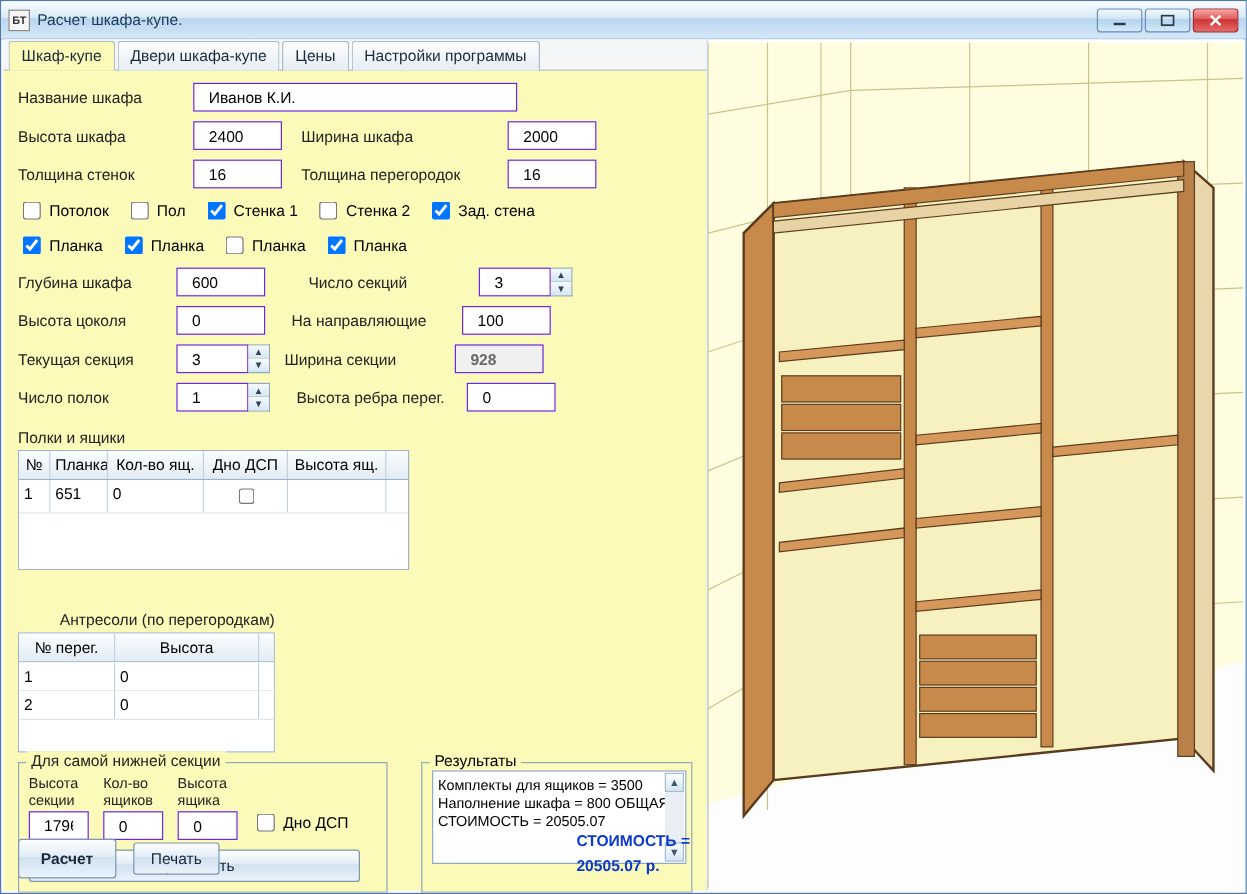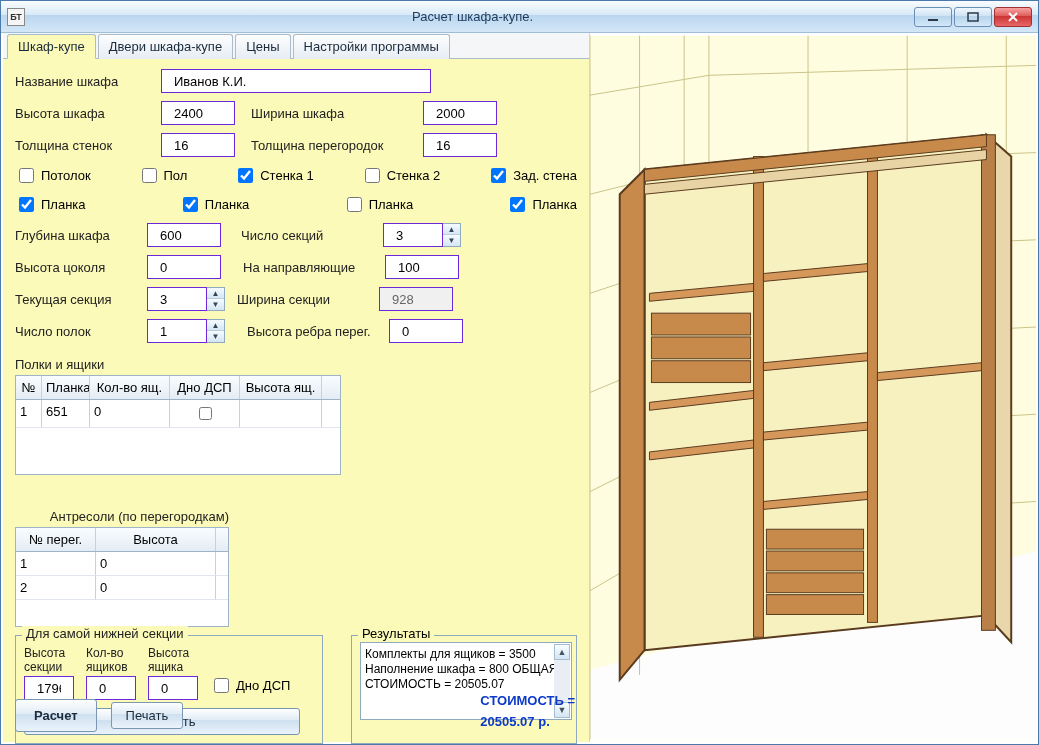--- a/index.html
+++ b/index.html
@@ -11,21 +11,21 @@
   }
   .titlebar {
     height: 32px; background: linear-gradient(#fafdff,#d7e9f7 45%,#bad6ef 46%,#d4e7f7);
     display: flex; align-items: center; padding: 0 4px 0 6px; border-bottom: 1px solid #9fbfd8;
   }
   .app-icon {
     width: 18px; height: 18px; background:#f5f5f5; border:1px solid #888;
     font-size:9px; font-weight:bold; color:#333; display:flex; align-items:center; justify-content:center;
     margin-right:6px;
   }
-  .title { flex:1; color:#1b3a5b; font-size:13px;text-align:center; }
+  .title { flex:1; color:#1b3a5b; font-size:13px; }
   .win-btns { display:flex; gap:2px; margin-right:2px;}
   .win-btn {
     width:38px; height:20px; border:1px solid #6a8fb5; border-radius:3px;
     display:flex; align-items:center; justify-content:center; cursor:pointer;
     background:linear-gradient(#f0f7fd,#cfe3f4 45%,#b6d4ec 46%,#d4e8f8);
   }
   .win-btn.close { background:linear-gradient(#f8a3a3,#de5b5b 45%,#cd3434 46%,#e86767); border-color:#a13030;}
   .win-btn svg { display:block; }
   .content { position:absolute; top:32px; left:2px; right:2px; bottom:2px; background:#f4f6f8; display:flex;}
   .left-pane { width:586px; height:100%; background:#f4f6f8; }
@@ -38,21 +38,21 @@
   }
   .tab.active { background:#fcfab8; border-bottom:1px solid #fcfab8;}
   .tab-body { background:#fcfab8; padding:10px 12px 10px 12px; height:calc(100% - 26px); position:relative;}
   .row { display:flex; align-items:center; margin-bottom:8px; gap:8px;}
   .lbl { color:#222; }
   .lbl-w1 { width:138px;} .lbl-w2 { width:164px;}
   input[type=text] {
     height:24px; border:1px solid #6d28d9; padding:2px 12px; background:#fff;
   }
   .txt-xl { width:270px;} .txt-m { width:74px;} .txt-s { width:50px;}
-  .cb-row { display:flex; align-items:center; gap:14px; margin-bottom:8px; flex-wrap:wrap;justify-content:space-between;}
+  .cb-row { display:flex; align-items:center; gap:14px; margin-bottom:8px; flex-wrap:wrap;}
   .cb { display:flex; align-items:center; gap:4px; }
   .cb input { width:15px; height:15px; }
   .spin-wrap { display:inline-flex; }
   .spin-wrap input { width:60px; }
   .spin-btns { display:flex; flex-direction:column; border:1px solid #8faabf; border-left:none;}
   .spin-btns div { width:17px; height:11px; background:linear-gradient(#f5fbff,#d5e6f5); display:flex; align-items:center; justify-content:center; font-size:8px; color:#345; cursor:pointer;}
   .spin-btns div:first-child { border-bottom:1px solid #bcd;}
   .section-caption { color:#222; margin:6px 0 3px 0;}
   .grid {
     border:1px solid #9fb4c6; background:#fff;
@@ -83,21 +83,21 @@
   .btn-wide { width:276px; text-align:center; margin-top:8px;}
   .btn-row { display:flex; gap:14px; align-items:center; position:absolute; left:12px; bottom:10px;}
   .results-group { border:1px solid #8faabf; background:#fcfab8; padding:6px 4px 4px 8px; margin-top:8px; position:relative; width:228px;}
   .results-group > .box-title { position:absolute; top:-10px; left:6px; background:#fcfab8; padding:0 4px;}
   .results-textarea { width:212px; height:78px; border:1px solid #8faabf; background:#fff; font-size:12px; padding:4px 2px 4px 4px; overflow:auto; line-height:15px; font-family:Tahoma,Arial,sans-serif;}
   .scrollbar { position:absolute; right:2px; top:2px; bottom:2px; width:16px; background:#e8eef4; display:flex; flex-direction:column;}
   .sb-btn { height:16px; background:linear-gradient(#fafdff,#d4e5f4); border:1px solid #a5bdd1; display:flex; align-items:center; justify-content:center; font-size:9px; color:#456;}
   .price-label {
     position:absolute; right:14px; bottom:10px; color:#0b39c9; font-weight:bold; font-size:17px; line-height:20px;
   }
-  .ro { background:#f0f0f0 !important; color:#666;}
+  .ro { background:#f0f0f0 !important; color:#666;font-weight:bold;}
 </style>
 </head>
 <body>
 
 <div class="window">
   <div class="titlebar">
     <div class="app-icon">БТ</div>
     <div class="title">Расчет шкафа-купе.</div>
     <div class="win-btns">
       <div class="win-btn">
@@ -186,21 +186,21 @@
             </label>
           <label class="cb">
               <input type="checkbox" checked="" style="">
               <span>Планка</span>
             </label>
         </div>
 
         <div class="row">
           <span class="lbl" style="width:124px">Глубина шкафа</span>
           <input type="text" class="txt-m" value="600" style="">
-          <span class="lbl" style="width:134px;margin-left:12px">Число секций</span>
+          <span class="lbl" style="width:134px;margin-left:28px">Число секций</span>
           <div class="spin-wrap">
               <input type="text" value="3" style="">
               <div class="spin-btns">
                 <div>▲</div>
                 <div>▼</div>
               </div>
             </div>
         </div>
 
         <div class="row">

